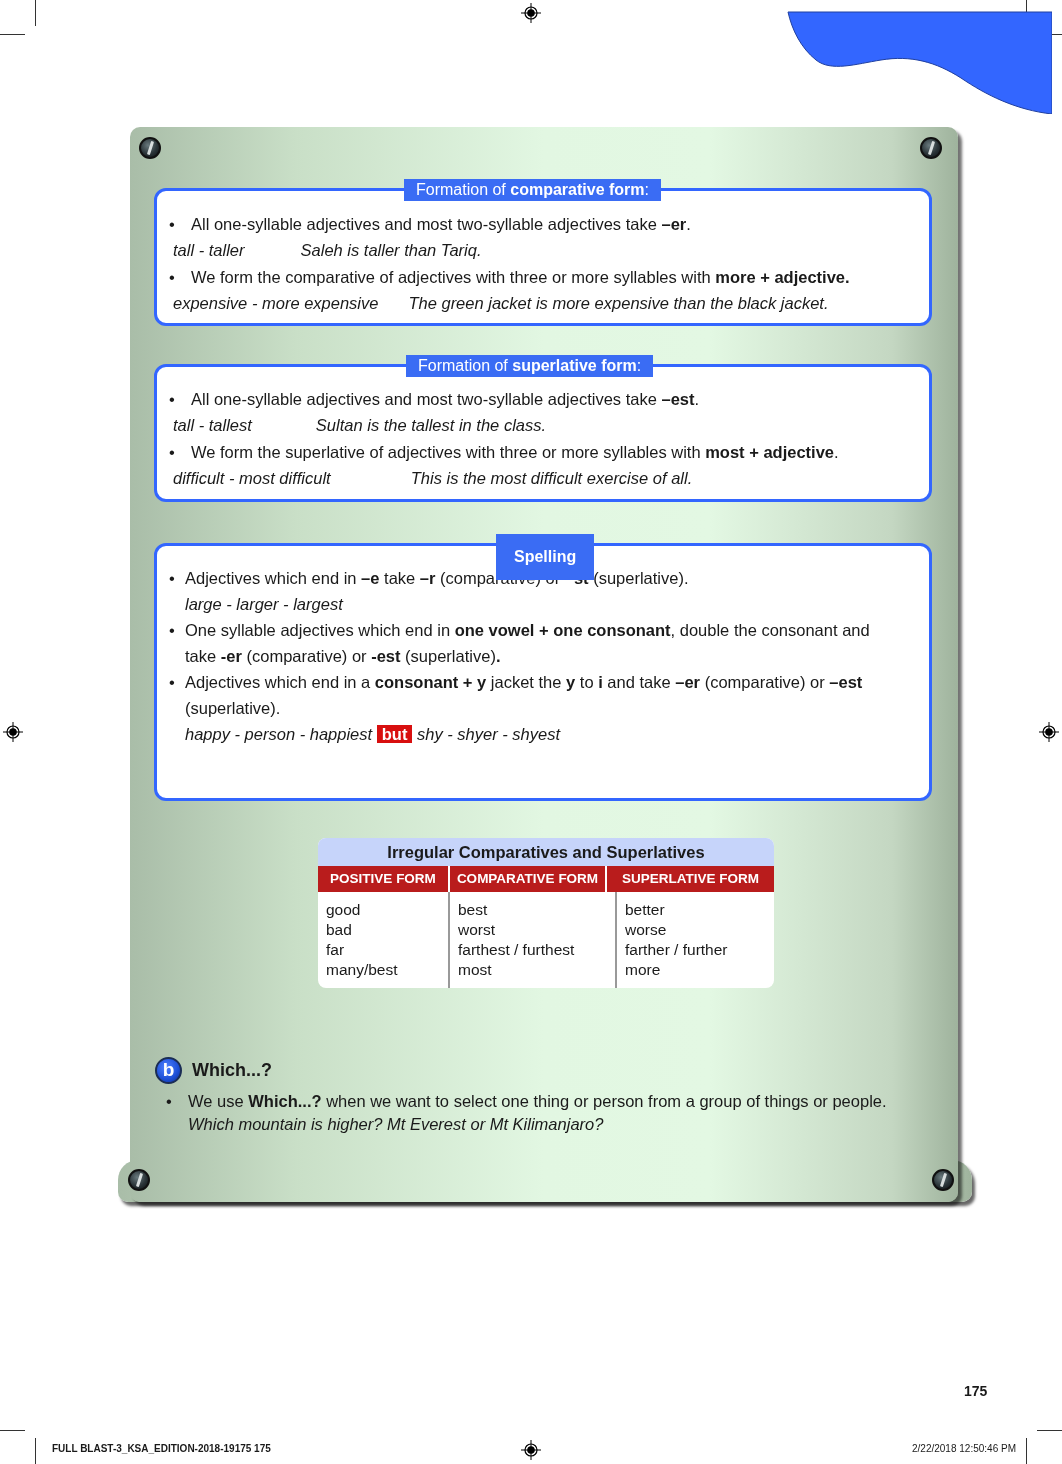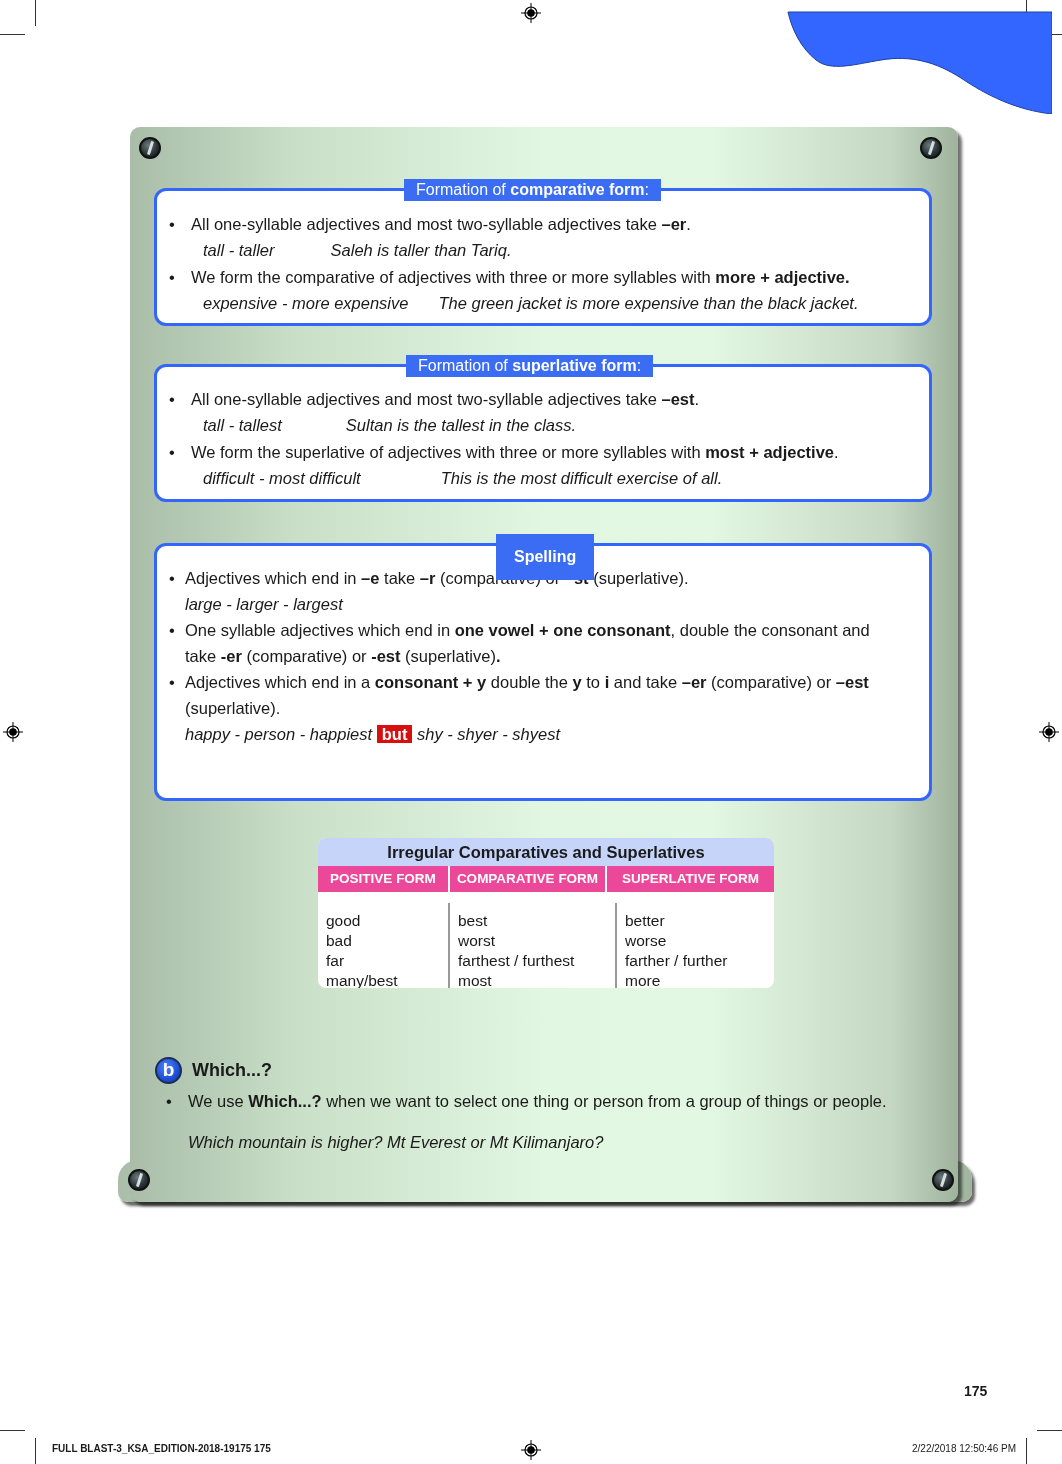--- a/index.html
+++ b/index.html
@@ -42,41 +42,41 @@
     background: #ffffff; border: 3px solid #3366ff; border-radius: 12px;
     font-size: 16.5px; line-height: 26px;
   }
   .box-title {
     position: absolute; background: #3a6cf4; color: #ffffff;
     font-size: 16px; line-height: 22px; padding: 0 12px; white-space: nowrap;
   }
   .box-title b { font-weight: bold; }
   .rule { position: relative; padding-left: 34px; }
   .rule .bullet { position: absolute; left: 12px; top: 0; }
-  .ex { padding-left: 46px; font-style: italic; white-space: pre; }
+  .ex { padding-left: 16px; font-style: italic; white-space: pre; }
   .sp .rule { padding-left: 28px; }
   .sp .rule .bullet { left: 12px; }
   .sp .ex { padding-left: 28px; }
   .but-tag { background: #d80f0f; color: #fff; font-style: normal; font-weight: bold; padding: 0 5px; }
 
   
   .irr {
     position: absolute; left: 318px; top: 838px; width: 456px; height: 150px;
     background: #ffffff; border-radius: 8px; overflow: hidden;
   }
   .irr-title {
     background: #c6d4fa; text-align: center; font-weight: bold; font-size: 16.5px; height: 28px; line-height: 28px;
   }
-  .irr-head { display: flex; background: #ec4899; height: 26px; }
+  .irr-head { display: flex; background: #b91c1c; height: 26px; }
   .irr-head div {
     color: #fff; font-weight: bold; font-size: 13.5px; line-height: 26px; text-align: center;
     border-right: 2px solid #ffffff;
   }
   .irr-head div:last-child { border-right: none; }
-  .irr-body { display: flex; height: 99px; align-items: flex-end; }
+  .irr-body { display: flex; height: 99px; }
   .irr-col { padding: 8px 8px 0 8px; font-size: 15.5px; line-height: 20px; border-right: 2px solid #999; }
   .irr-col:last-child { border-right: none; }
   .c1 { width: 132px; } .c2 { width: 157px; } .c3 { width: 167px; }
 
   
   .which-badge {
     position: absolute; left: 155px; top: 1057px; width: 27px; height: 27px; border-radius: 50%;
     background: radial-gradient(circle at 40% 35%, #4f82ff 0%, #1d4fd6 60%, #0d2a85 100%);
     border: 2px solid #1b2d55; color: #fff; font-weight: bold; font-size: 19px;
     text-align: center; line-height: 22px;
@@ -177,21 +177,21 @@
     <span class="bullet">•</span>
     <span>Adjectives which end in </span><b>–e</b><span> take </span><b>–r</b><span> (comparative) or </span><b>–st</b><span> (superlative).</span>
   </div>
   <div class="ex">large - larger - largest</div>
   <div class="rule" style="width:740px;">
     <span class="bullet">•</span>
     <span>One syllable adjectives which end in </span><b>one vowel + one consonant</b><span>, double the consonant and take </span><b>-er</b><span> (comparative) or </span><b>-est</b><span> (superlative)</span><b>.</b>
   </div>
   <div class="rule" style="width:740px;">
     <span class="bullet">•</span>
-    <span>Adjectives which end in a </span><b>consonant + y</b><span> double the </span><b>y</b><span> to </span><b>i</b><span> and take </span><b>–er</b><span> (comparative) or </span><b>–est</b><span> (superlative).</span>
+    <span>Adjectives which end in a </span><b>consonant + y</b><span> jacket the </span><b>y</b><span> to </span><b>i</b><span> and take </span><b>–er</b><span> (comparative) or </span><b>–est</b><span> (superlative).</span>
   </div>
   <div class="ex"><span>happy - person - happiest</span> <span class="but-tag">but</span> <span>shy - shyer - shyest</span></div>
 </div>
 <div class="box-title" style="left:496px;top:534px;font-weight:bold;padding:12px 18px;">
   <span>Spelling</span>
 </div>
 
 <div class="irr">
   <div class="irr-title">Irregular Comparatives and Superlatives</div>
   <div class="irr-head">
@@ -221,18 +221,18 @@
   </div>
 </div>
 
 <div class="which-badge">b</div>
 <div class="which-title">Which...?</div>
 <div class="which-body">
   <div class="rule">
     <span class="bullet">•</span>
     <span>We use </span><b>Which...?</b><span> when we want to select one thing or person from a group of things or people.</span>
   </div>
-  <div class="ex" style="margin-top:18px;">Which mountain is higher? Mt Everest or Mt Kilimanjaro?</div>
+  <div class="ex" style="margin-top:0;">Which mountain is higher? Mt Everest or Mt Kilimanjaro?</div>
 </div>
 
 <div class="page-num">175</div>
 <div class="footer-left">FULL BLAST-3_KSA_EDITION-2018-19175   175</div>
 <div class="footer-right">2/22/2018   12:50:46 PM</div>
 
 </body></html>

